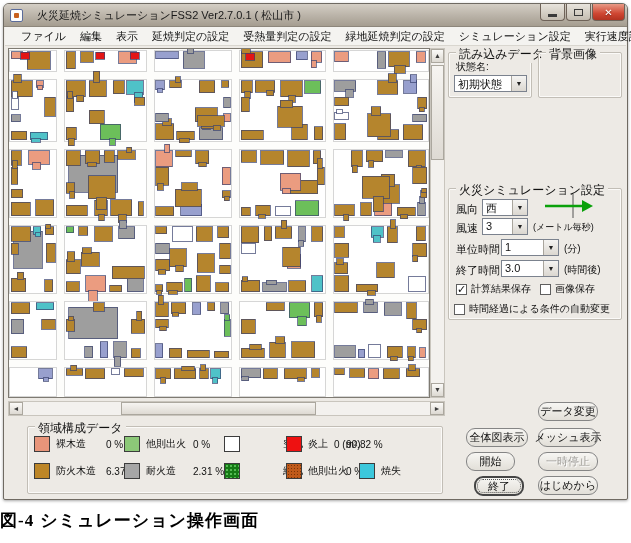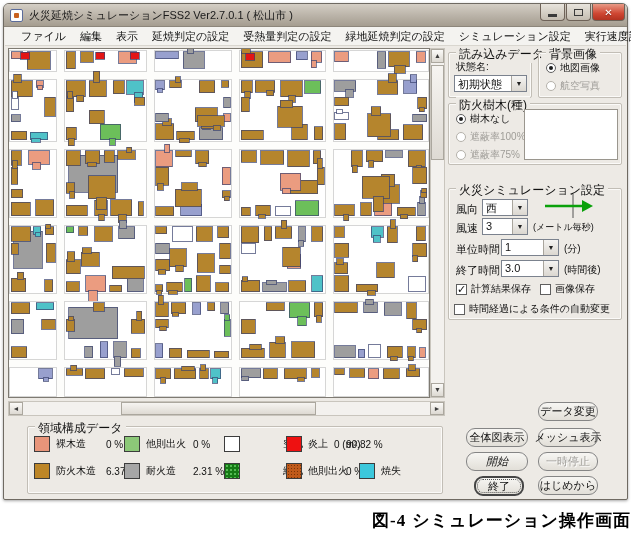--- a/index.html
+++ b/index.html
@@ -6,21 +6,21 @@
   *{box-sizing:border-box;}
   .stage{position:relative;width:631px;height:543px;background:#ffffff;
          font-family:"Liberation Sans","DejaVu Sans",sans-serif;color:#111;overflow:hidden;}
 
   
   .window{position:absolute;left:3px;top:3px;width:625px;height:497px;
           background:#edeae5;border:1px solid #6f6a62;border-radius:6px 6px 2px 2px;
           box-shadow:0 1px 3px rgba(0,0,0,.35);}
   .titlebar{position:absolute;left:0;top:0;right:0;height:23px;border-radius:5px 5px 0 0;
             background:linear-gradient(#d4cec5,#b9b2a7 55%,#a59d90);
-            border-bottom:1px solid #8d867b;display:flex;align-items:center;padding:0 6px;}
+            border-bottom:1px solid #8d867b;display:flex;align-items:center;padding:0 6px;gap:8px;}
   .app-icon{width:13px;height:13px;margin-right:6px;background:#fdfdfd;border:1px solid #5a6b9a;
             border-radius:2px;position:relative;flex:0 0 auto;}
   .app-icon::after{content:'';position:absolute;left:3px;top:3px;width:5px;height:5px;background:#c8601e;border-radius:1px;}
   .title-text{font-size:11px;color:#1a1a1a;white-space:nowrap;overflow:hidden;}
   .win-controls{position:absolute;right:2px;top:0;display:flex;}
   .wc{height:17px;border:1px solid #6e6258;border-top:none;display:flex;align-items:center;justify-content:center;
       border-radius:0 0 4px 4px;margin-left:1px;}
   .wc-min,.wc-max{width:25px;background:linear-gradient(#e8e4dd,#c4bdb1);}
   .wc-close{width:33px;background:linear-gradient(#e89a86,#cf4632 60%,#b23220);}
   .glyph-min{width:9px;height:3px;background:#3a3a3a;margin-top:6px;}
@@ -87,21 +87,21 @@
   .legend-item{position:absolute;display:flex;align-items:center;font-size:10px;white-space:nowrap;}
   .legend-item .swatch{width:16px;height:16px;border:1px solid #3c3c3c;margin-right:6px;flex:0 0 auto;}
   .legend-item .llabel{display:inline-block;}
   .legend-item .lvalue{display:inline-block;}
   .col1{left:6px;}  .col2{left:96px;} .col3{left:196px;gap:37px;} .col4{left:258px;} .col5{left:331px;}
   .col1 .llabel{width:50px;} .col2 .llabel{width:47px;} .col3 .llabel{width:26px;} .col4 .llabel{width:26px;}
   .tex-green-speckle{background-image:radial-gradient(#55bb55 1px,transparent 1px);background-size:4px 4px;}
   .tex-orange-speckle{background-image:radial-gradient(#7a3408 1px,transparent 1px);background-size:3px 3px;}
 
   
-  .caption{position:absolute;left:0;top:509px;width:100%;text-align:right;
+  .caption{position:absolute;left:0;top:509px;width:100%;text-align:left;
            font-family:"Liberation Serif","DejaVu Serif",serif;font-size:17px;color:#000;letter-spacing:1px;}
   .caption .fig{font-weight:bold;margin-right:6px;}
   .caption .cap-text{font-weight:bold;}
 </style>
 </head>
 <body>
 
 <div class="stage">
   <div class="window">
 
@@ -521,50 +521,22 @@
     <span class="gtitle">読み込みデータ</span>
     <span class="small-label" style="left:7px;top:7px;">状態名:</span>
     <div class="combo" style="left:5px;top:22px;width:73px;">
       <span class="val">初期状態</span>
       <span class="cbtn">▼</span>
     </div>
   </div>
 
   <div class="group gp-bg">
     <span class="gtitle">背景画像</span>
-    <div id="radios-bg" style="position:absolute;left:0;top:4px;">
-        <div class="radio checked">
-          <span class="dot"></span>
-          <span>地図画像</span>
-        </div>
-        <div class="radio disabled">
-          <span class="dot"></span>
-          <span>航空写真</span>
-        </div>
-      </div>
-  </div>
-
-  <div class="group gp-tree">
-    <span class="gtitle">防火樹木(種)</span>
-    <div id="radios-tree" style="position:absolute;left:0;top:4px;">
-        <div class="radio checked">
-          <span class="dot"></span>
-          <span>樹木なし</span>
-        </div>
-        <div class="radio disabled">
-          <span class="dot"></span>
-          <span>遮蔽率100%</span>
-        </div>
-        <div class="radio disabled">
-          <span class="dot"></span>
-          <span>遮蔽率75%</span>
-        </div>
-      </div>
-    <div class="tree-preview"></div>
-  </div>
+  </div>
+
 
   <div class="group gp-sim">
     <span class="gtitle">火災シミュレーション設定</span>
 
     <span class="small-label" style="left:7px;top:13px;font-size:11px;">風向</span>
     <div class="combo" style="left:33px;top:10px;width:46px;">
       <span class="val">西</span>
       <span class="cbtn">▼</span>
     </div>
     <svg style="position:absolute;left:88px;top:2px;" width="58" height="30" viewBox="0 0 58 30">
@@ -610,21 +582,21 @@
 
   <div class="btn" style="left:538px;top:402px;width:60px;height:19px;">
       <span>データ変更</span>
     </div>
   <div class="btn" style="left:466px;top:428px;width:62px;height:19px;">
       <span>全体図表示</span>
     </div>
   <div class="btn" style="left:538px;top:428px;width:60px;height:19px;">
       <span>メッシュ表示</span>
     </div>
-  <div class="btn" style="left:466px;top:452px;width:62px;height:19px;font-style:italic;">
+  <div class="btn" style="left:466px;top:452px;width:49px;height:19px;">
       <span>開始</span>
     </div>
   <div class="btn disabled" style="left:538px;top:452px;width:60px;height:19px;">
       <span>一時停止</span>
     </div>
   <div class="btn default" style="left:474px;top:476px;width:50px;height:20px;">
       <span>終了</span>
     </div>
   <div class="btn" style="left:538px;top:476px;width:60px;height:19px;">
       <span>はじめから</span>

